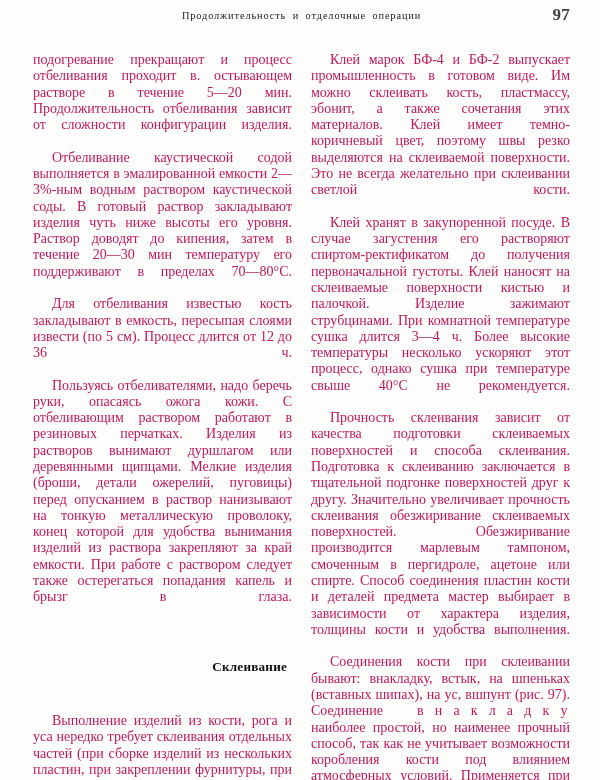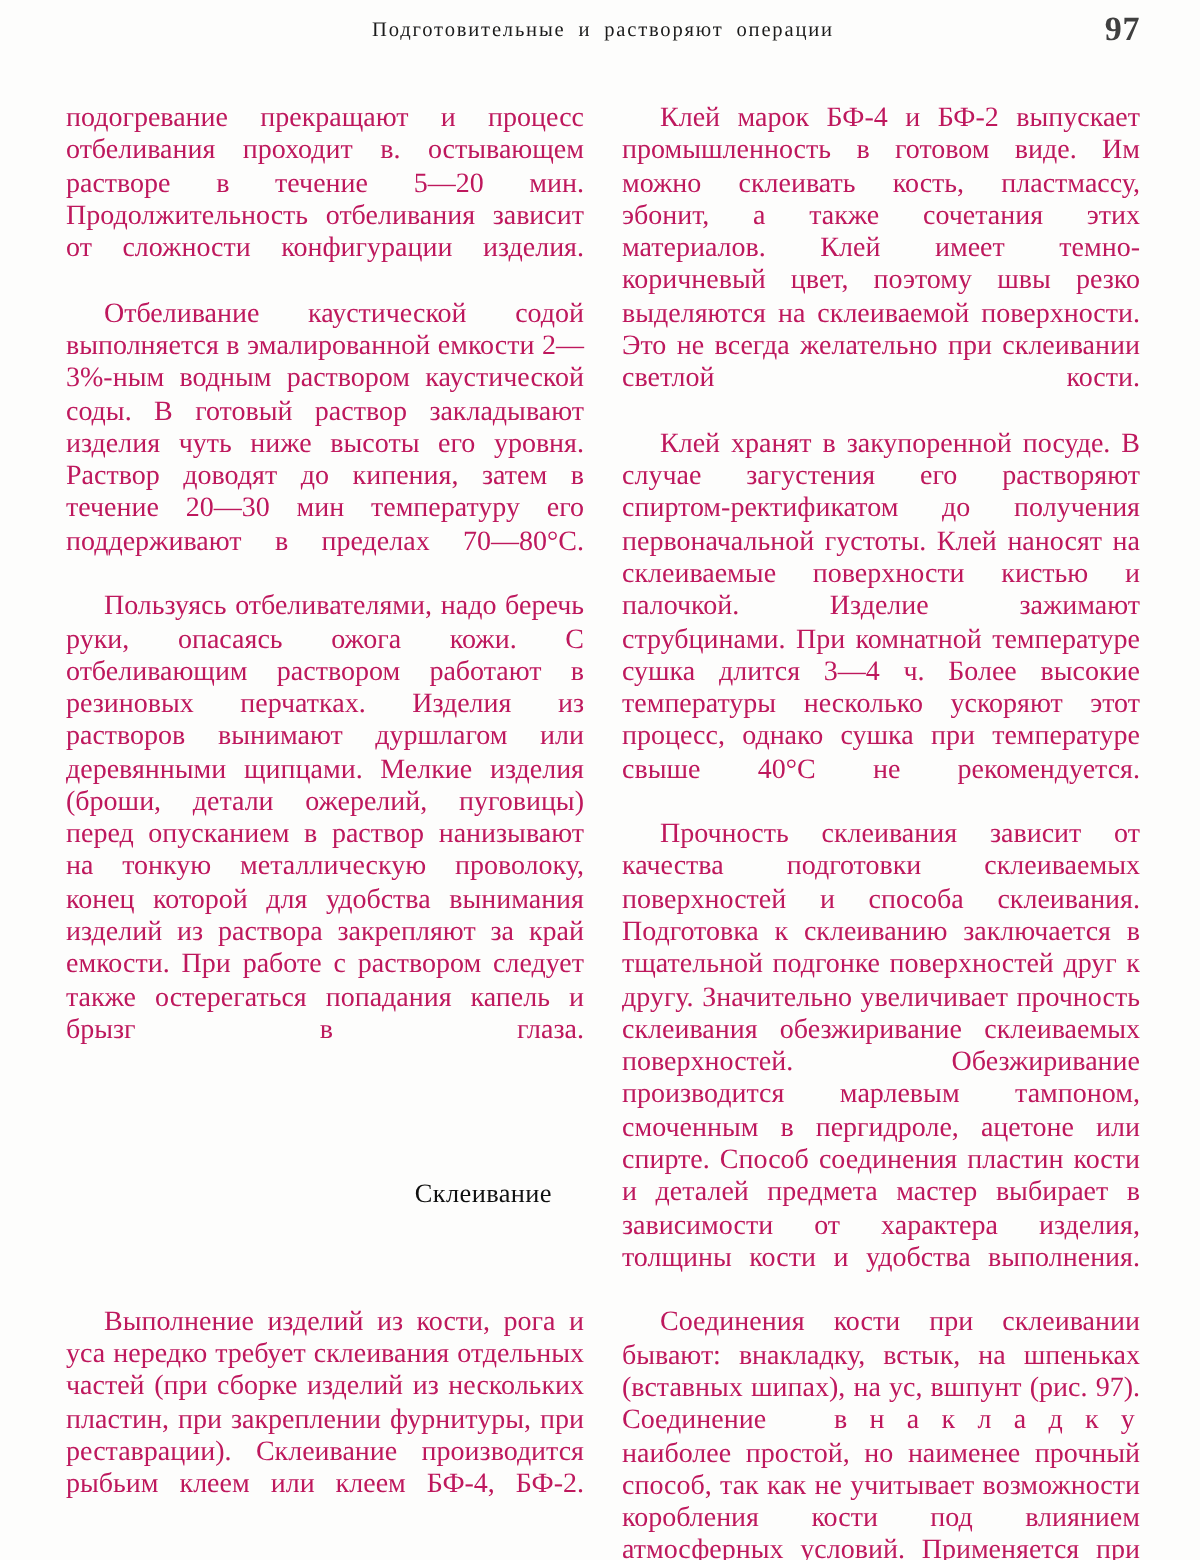--- a/index.html
+++ b/index.html
@@ -83,47 +83,48 @@
 
   
   p.par::after {
     content: "";
     display: inline-block;
     width: 100%;
   }
   p.par.full::after { display: none; }
 
   h3.sechead {
-    margin: 16px;
+    margin: 5px;
     font-size: 13.2px;
     line-height: 16.28px;
-    font-weight: 400;
+    font-weight: 700;
     text-align: right;
     letter-spacing: 0.2px;
     color: #101010;
   }
   .spacer-lines { display: block; }
 
   .sp { letter-spacing: 2.6px; margin-left: 28px; }
 </style>
 </head>
 <body>
 
 <div class="page">
 
   <div class="runhead">
-    <div class="runhead-title">Подготовительные  и  растворяют  операции</div>
+    <div class="runhead-title">Продолжительность  и  отделочные  операции</div>
     <div class="runhead-folio">97</div>
   </div>
 
   <div class="cols">
 
     <div class="col col-left">
       <p class="par noindent">подогревание прекращают и процесс отбеливания проходит в. остывающем растворе в течение 5—20 мин. Продолжительность отбеливания зависит от сложности конфигурации изделия.</p>
       <p class="par">Отбеливание каустической содой выполняется в эмалированной емкости 2—3%-ным водным раствором каустической соды. В готовый раствор закладывают изделия чуть ниже высоты его уровня. Раствор доводят до кипения, затем в течение 20—30 мин температуру его поддерживают в пределах 70—80°С.</p>
+      <p class="par">Для отбеливания известью кость закладывают в емкость, пересыпая слоями извести (по 5 см). Процесс длится от 12 до 36 ч.</p>
       <p class="par">Пользуясь отбеливателями, надо беречь руки, опасаясь ожога кожи. С отбеливающим раствором работают в резиновых перчатках. Изделия из растворов вынимают дуршлагом или деревянными щипцами. Мелкие изделия (броши, детали ожерелий, пуговицы) перед опусканием в раствор нанизывают на тонкую металлическую проволоку, конец которой для удобства вынимания изделий из раствора закрепляют за край емкости. При работе с раствором следует также остерегаться попадания капель и брызг в глаза.</p>
 
       <div class="spacer-lines" style="height:32.5px"></div>
       <h3 class="sechead">Склеивание</h3>
       <div class="spacer-lines" style="height:32.5px"></div>
 
       <p class="par">Выполнение изделий из кости, рога и уса нередко требует склеивания отдельных частей (при сборке изделий из нескольких пластин, при закреплении фурнитуры, при реставрации). Склеивание производится рыбьим клеем или клеем БФ-4, БФ-2.</p>
 
     </div>
 

